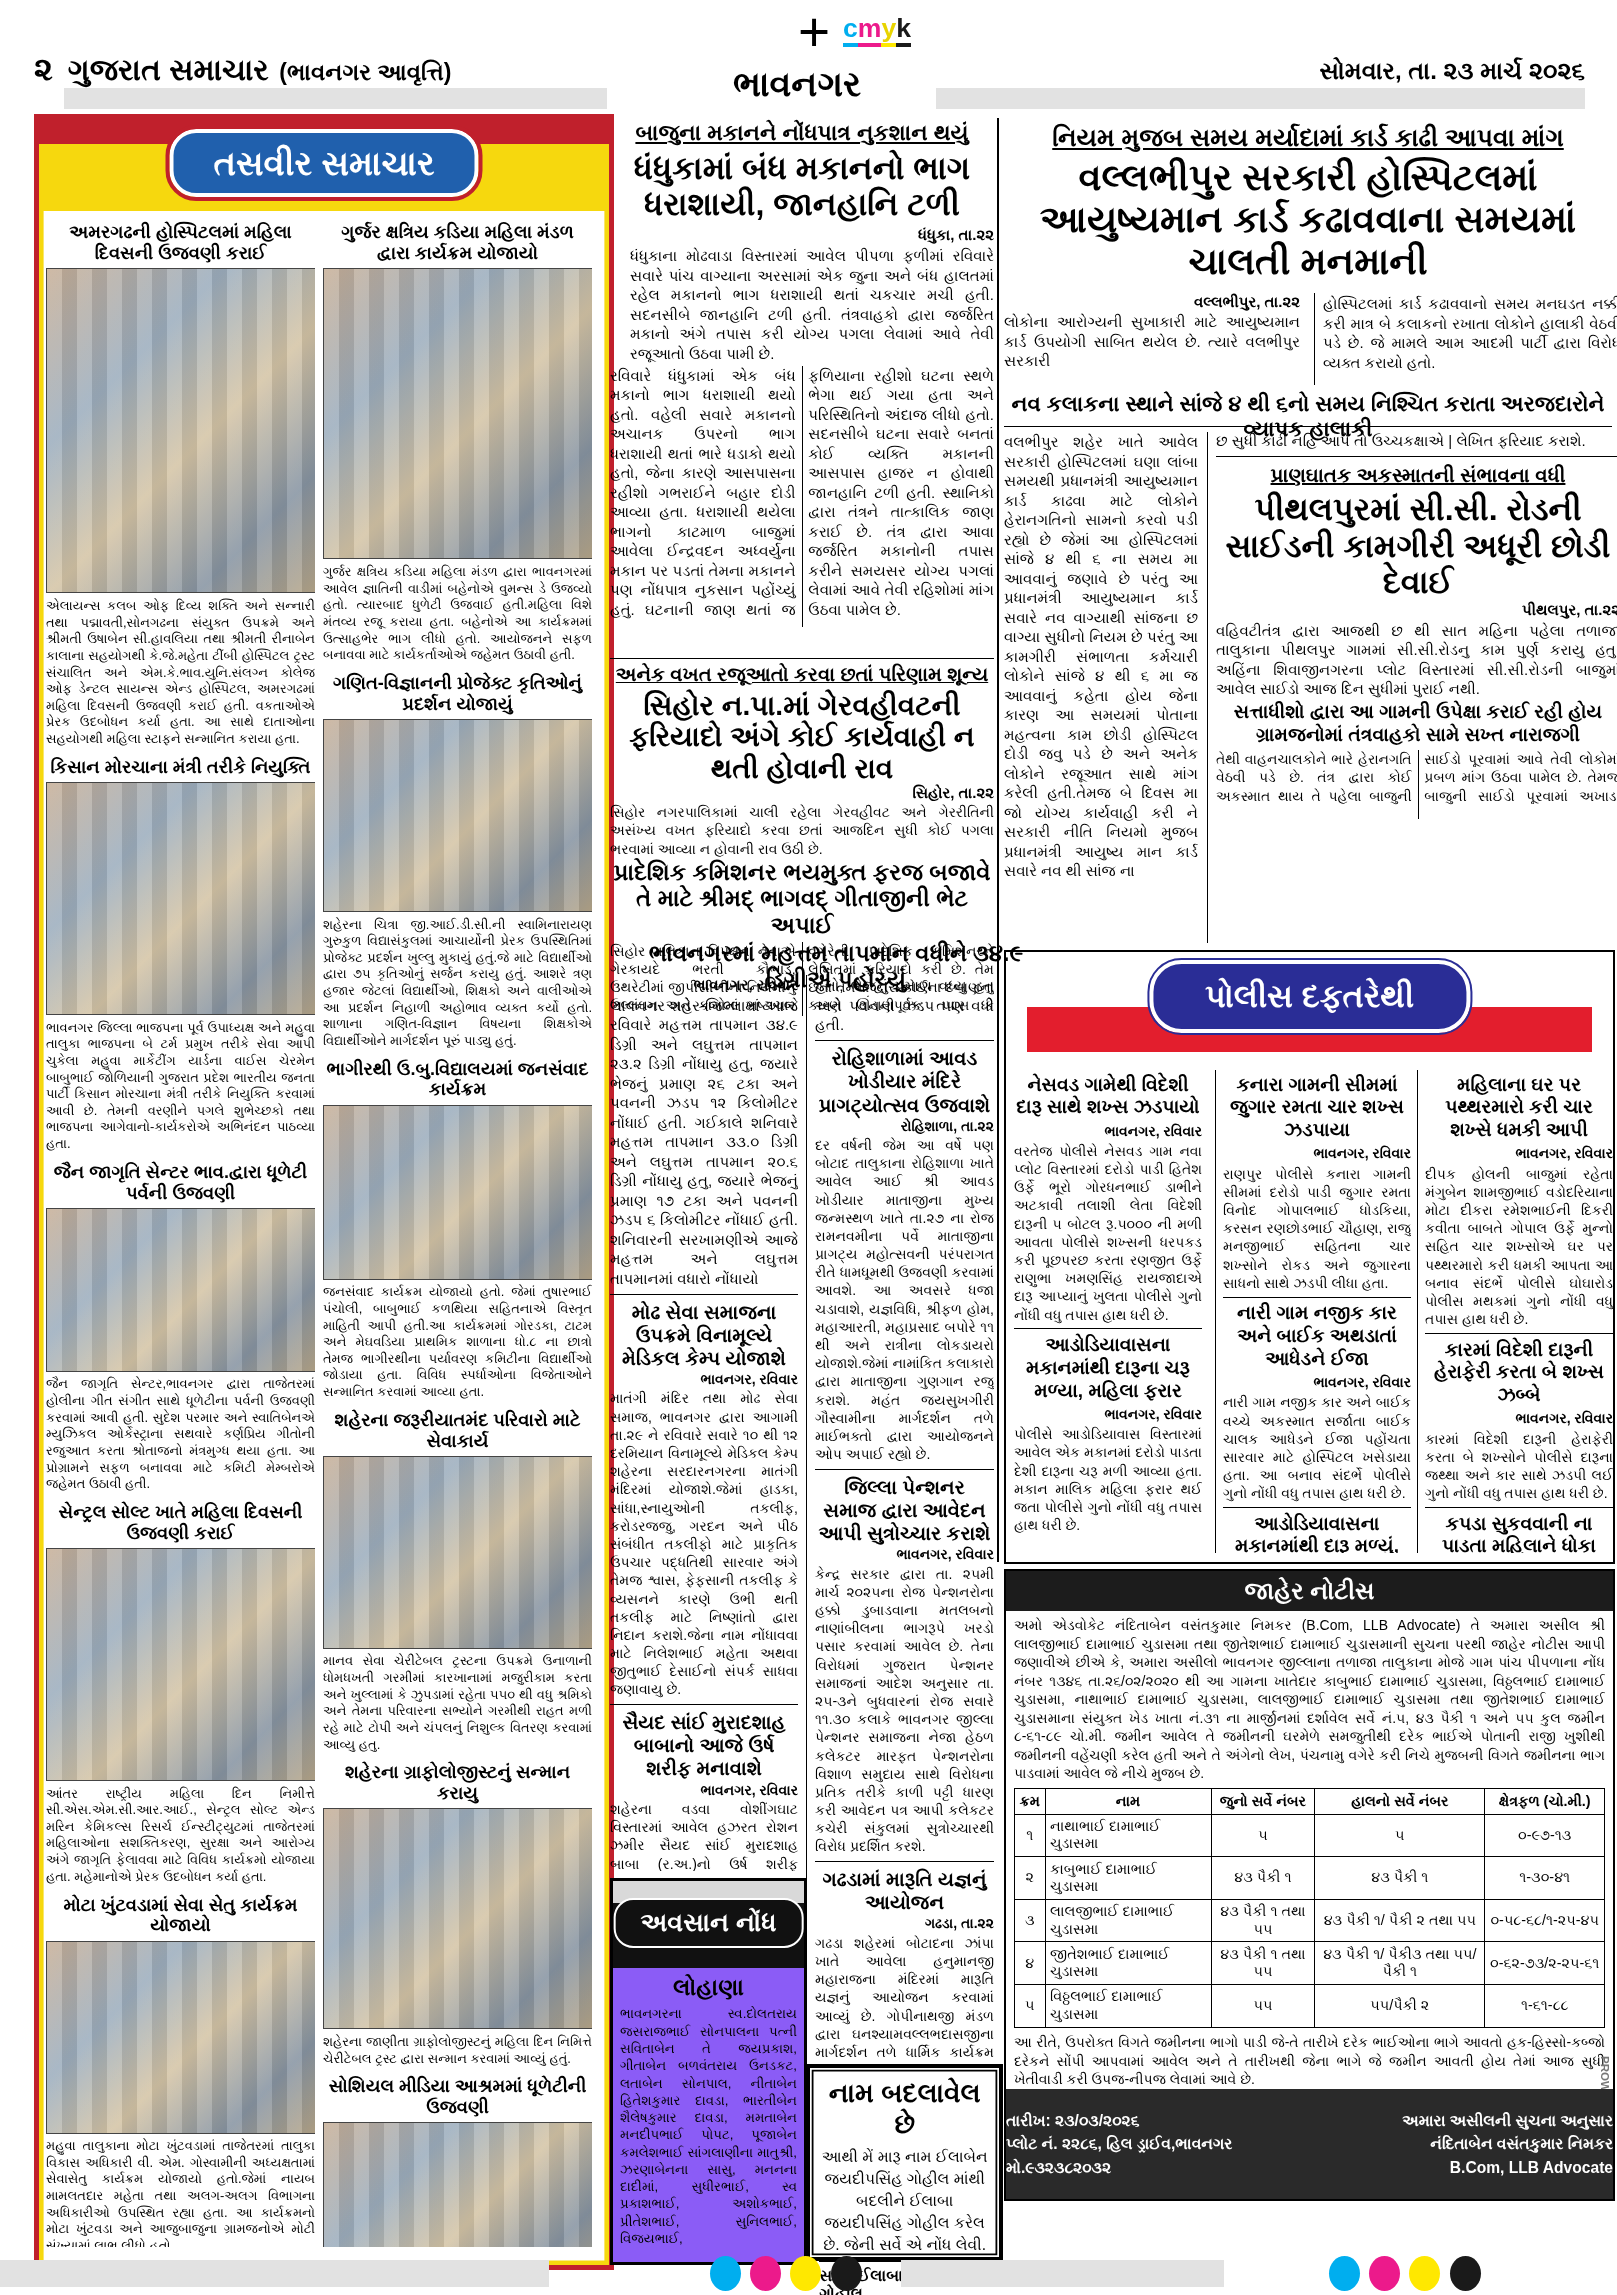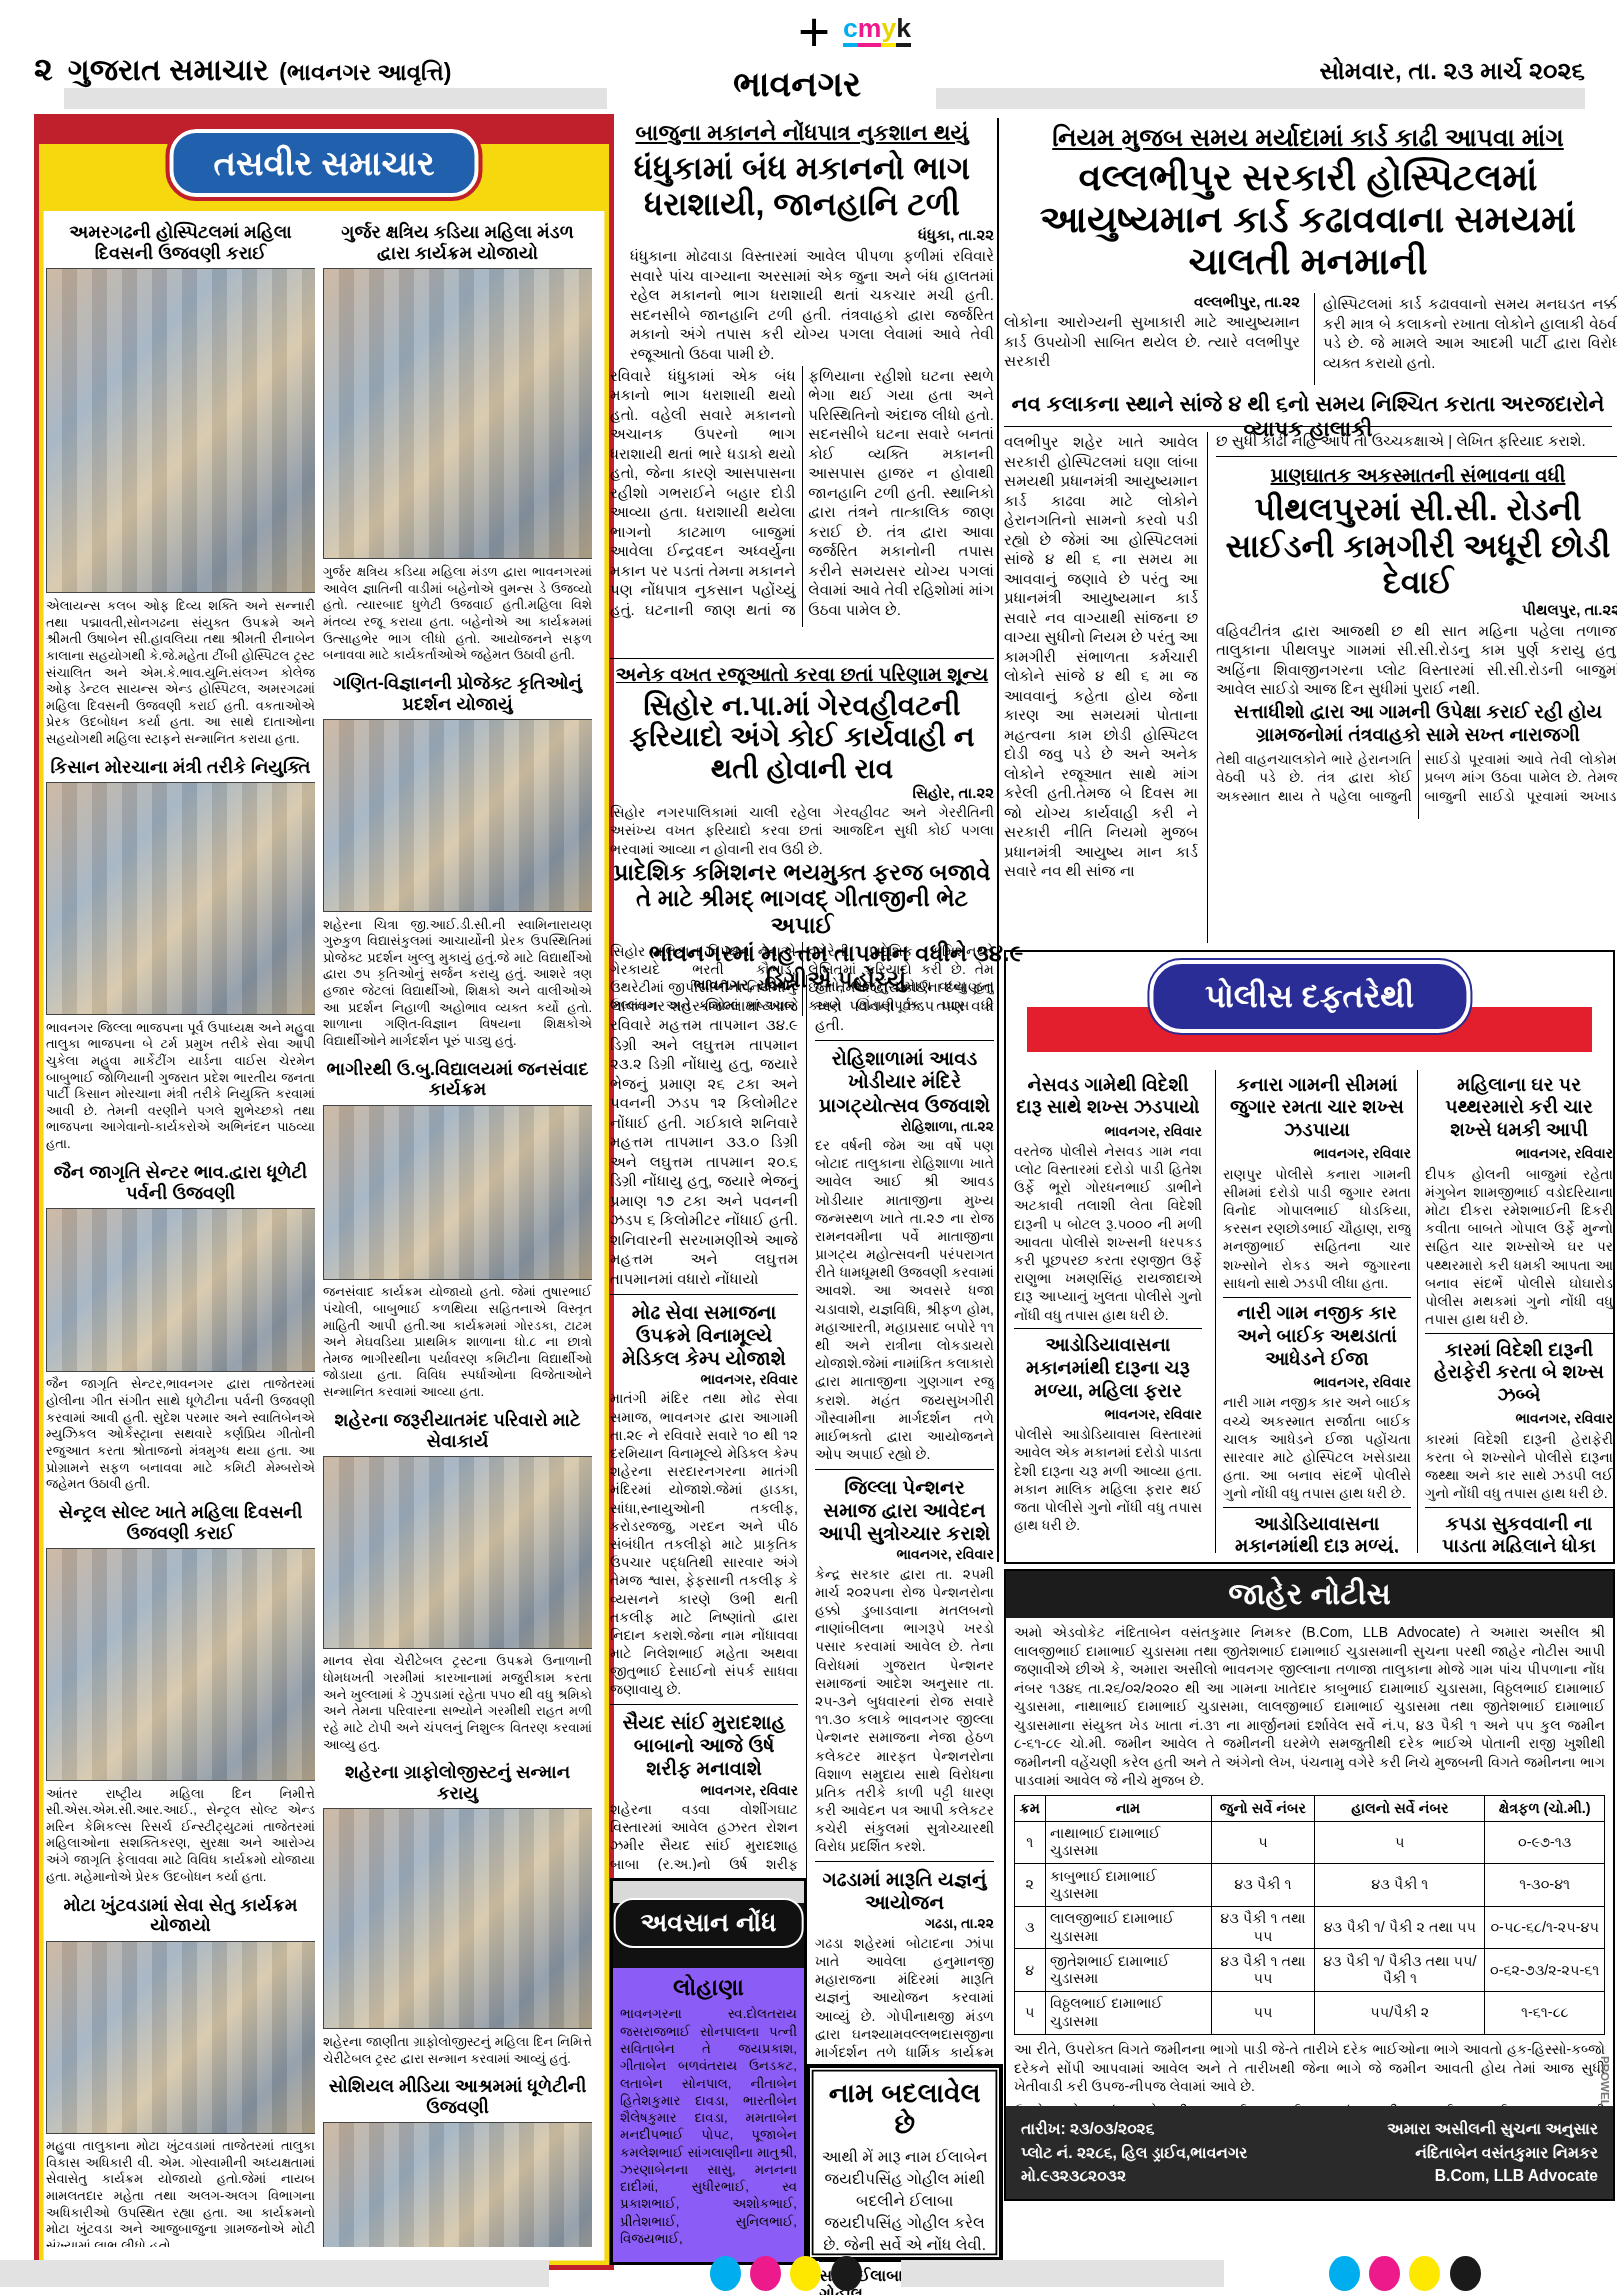--- a/index.html
+++ b/index.html
@@ -69,28 +69,28 @@
   .pol-red{position:absolute;left:21px;right:21px;top:55px;height:45px;background:#e31e2d;}
   .pol-pill{position:absolute;left:50%;top:8px;transform:translateX(-50%);
     background:#2a2d96;color:#fff;font-size:32px;font-weight:bold;padding:14px 52px;
     border-radius:32px;border:4px solid #fff;outline:2.9px solid #2a2d96;white-space:nowrap;}
   .pol-col{position:absolute;top:118px;height:483px;width:188px;overflow:hidden;}
   .pol-col h4{margin:3.5px 0;font-size:19px;text-align:center;line-height:1.2;}
   .pol-col .dateline{font-size:14px;}
   .pol-col p{margin:2.3px 0;font-size:14px;line-height:1.3;text-align:justify;}
   
   #notice{border:2.3px solid #000;overflow:hidden;background:#fff;}
-  .not-title{background:#1c1c1c;color:#fff;font-size:30px;font-weight:bold;text-align:center;padding:5.8px 0;}
+  .not-title{background:#1c1c1c;color:#fff;font-size:24px;font-weight:bold;text-align:center;padding:5.8px 0;}
   #notice .ntext{font-size:14px;line-height:1.32;text-align:justify;margin:5.8px 8px;}
   #notice table{border-collapse:collapse;width:calc(100% - 16px);margin:3.5px 8px;}
   #notice th,#notice td{border:1.4px solid #000;font-size:14.4px;padding:3.5px 4.6px;line-height:1.2;}
   #notice th{font-weight:bold;text-align:center;}
   #notice td.ctr{text-align:center;}
-  .not-foot{position:absolute;left:0;right:0;bottom:0;height:93px;background:#2a2a2a;color:#fff;
-    display:flex;justify-content:space-between;align-items:center;padding:0 15px;}
+  .not-foot{position:absolute;left:0;right:0;bottom:0;height:110px;background:#2a2a2a;color:#fff;
+    display:flex;justify-content:space-between;align-items:center;padding:0 0;}
   .not-foot div{font-size:15.6px;font-weight:bold;line-height:1.5;}
   .prowel{position:absolute;right:1.2px;bottom:92px;writing-mode:vertical-rl;font-size:11.6px;color:#777;font-weight:bold;}
   
   .dotrow{position:absolute;display:flex;gap:9.2px;}
   .dot{width:31px;height:35px;border-radius:50%;}
 </style>
 </head>
 <body>
 
 <div id="paper">

